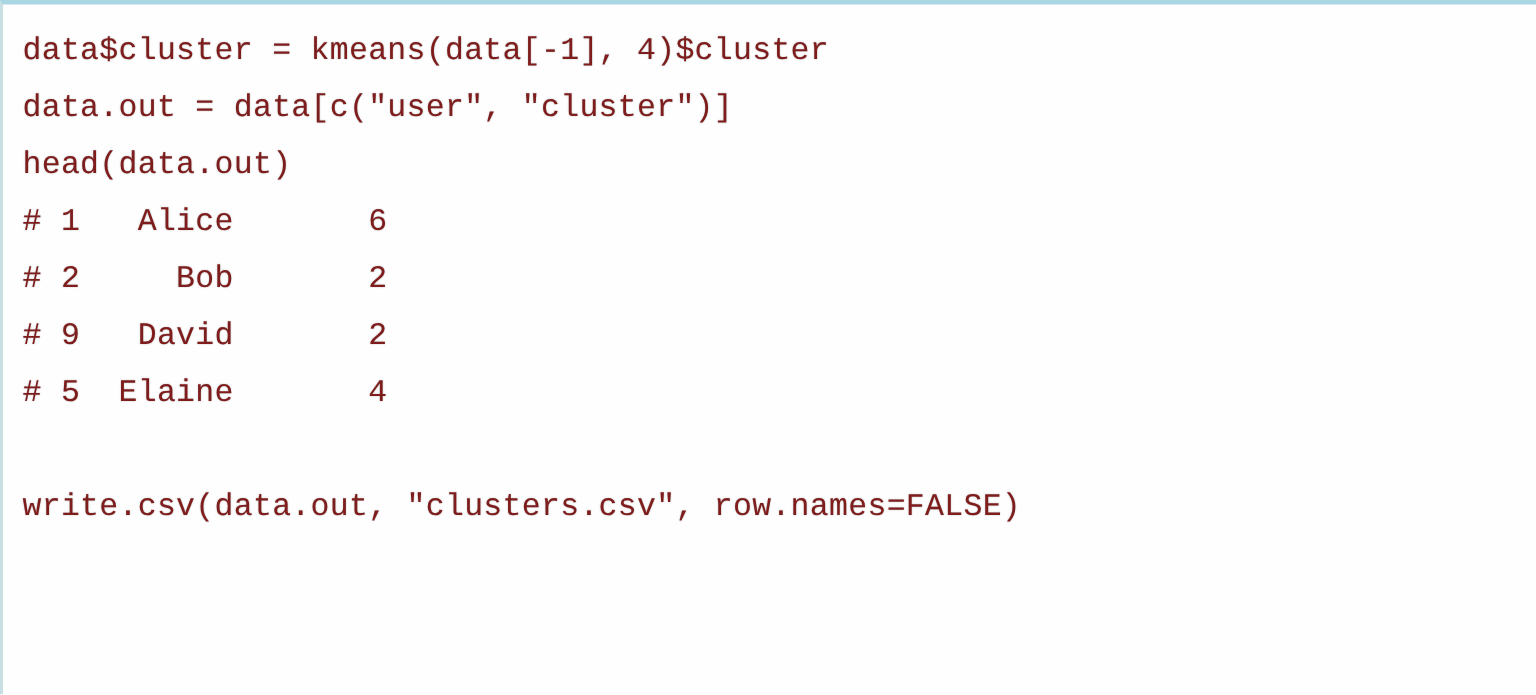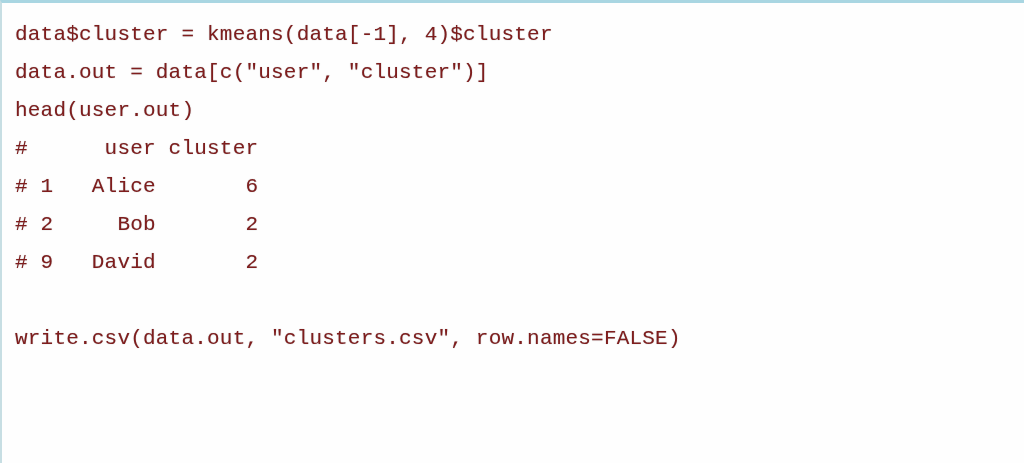--- a/index.html
+++ b/index.html
@@ -41,22 +41,22 @@
   }
 </style>
 </head>
 <body>
 
 <div class="screen">
   <div class="code-panel">
     <div class="code-lines">
       <div class="code-line">data$cluster = kmeans(data[-1], 4)$cluster</div>
       <div class="code-line">data.out = data[c("user", "cluster")]</div>
-      <div class="code-line">head(user.out)</div>
-      <div class="code-line">#      user cluster</div>
+      <div class="code-line">head(data.out)</div>
       <div class="code-line"># 1   Alice       6</div>
       <div class="code-line"># 2     Bob       2</div>
       <div class="code-line"># 9   David       2</div>
+      <div class="code-line"># 5  Elaine       4</div>
       <div class="code-line"></div>
       <div class="code-line">write.csv(data.out, "clusters.csv", row.names=FALSE)</div>
     </div>
   </div>
 </div>
 
 </body></html>

